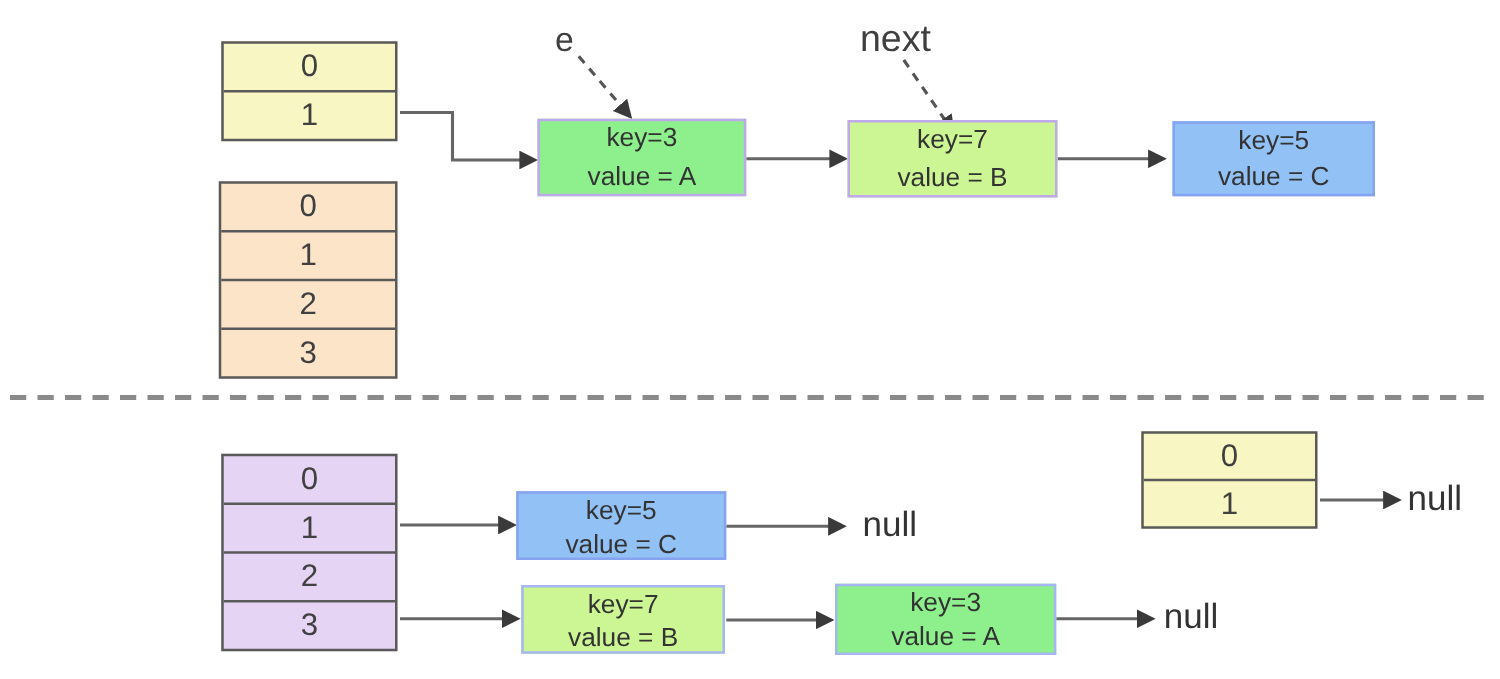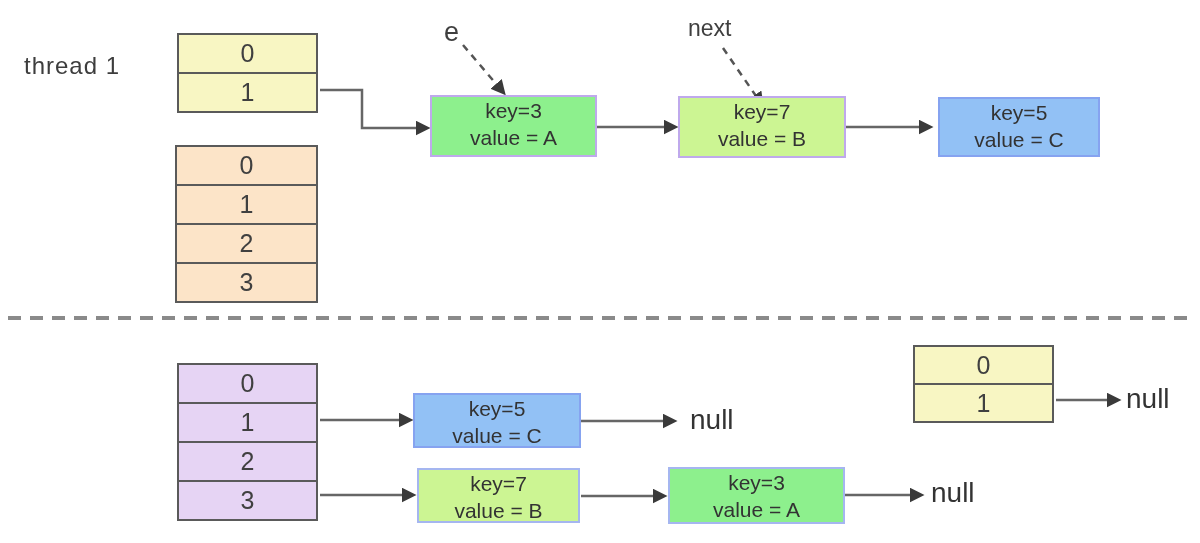--- a/index.html
+++ b/index.html
@@ -3,33 +3,33 @@
 <meta charset="utf-8">
 <style>
   html,body{margin:0;padding:0;background:#fff;}
   .stage{
     position:relative;width:1200px;height:543px;background:#ffffff;overflow:hidden;
     font-family:"Liberation Sans", sans-serif;color:#3d3d3d;
   }
   .links{position:absolute;left:0;top:0;width:1200px;height:543px;pointer-events:none;}
   .txt{position:absolute;white-space:nowrap;}
   .thread-label{font-size:24px;color:#3d3d3d;letter-spacing:1px;}
-  .ptr-label{font-size:23px;color:#3f3f3f;}
+  .ptr-label{font-size:30px;color:#3f3f3f;}
   .null-label{font-size:28px;color:#333;}
   .bucket{
     position:absolute;border:2px solid #5a5a5a;box-sizing:border-box;
   }
   .bucket .cell{
     height:37px;display:flex;align-items:center;justify-content:center;
     font-size:25px;color:#404040;border-bottom:2px solid #5a5a5a;box-sizing:content-box;
   }
   .bucket .cell:last-child{border-bottom:none;}
   .node{
     position:absolute;box-sizing:border-box;border:2px solid #b2a2ea;
-    display:flex;flex-direction:column;align-items:center;justify-content:flex-start;
+    display:flex;flex-direction:column;align-items:center;justify-content:space-between;
     font-size:21px;line-height:27px;color:#333;text-align:center;
   }
   .node.border-purple{border-color:#bfa9ec;}
   .node.border-blue{border-color:#86a3f0;}
   .node.border-peri{border-color:#a5b6f0;}
 </style>
 </head>
 <body>
 
 <div class="stage">
@@ -50,21 +50,20 @@
     <line x1="723" y1="48" x2="756" y2="96" stroke="#555" stroke-width="2.5" stroke-dasharray="7 6" marker-end="url(#ah)"></line>
 
     <line x1="320" y1="420" x2="400" y2="420" stroke="#666" stroke-width="2.5" marker-end="url(#ah)"></line>
     <line x1="581" y1="421" x2="664" y2="421" stroke="#666" stroke-width="2.5" marker-end="url(#ah)"></line>
     <line x1="320" y1="495" x2="403" y2="495" stroke="#666" stroke-width="2.5" marker-end="url(#ah)"></line>
     <line x1="581" y1="496" x2="654" y2="496" stroke="#666" stroke-width="2.5" marker-end="url(#ah)"></line>
     <line x1="845" y1="495" x2="911" y2="495" stroke="#666" stroke-width="2.5" marker-end="url(#ah)"></line>
     <line x1="1056" y1="400" x2="1108" y2="400" stroke="#666" stroke-width="2.5" marker-end="url(#ah)"></line>
   </svg>
 
-  <div class="txt thread-label" style="left:24px;top:52px;">thread 1</div>
 
   <div class="txt ptr-label" style="left:444px;top:17px;font-size:27px;">e</div>
   <div class="txt ptr-label" style="left:688px;top:15px;">next</div>
 
   <div class="bucket" style="left: 177px; top: 33px; width: 141px; background-color: rgb(248, 246, 195);">
     <div class="cell">0</div>
     <div class="cell">1</div>
   </div>
 
   <div class="bucket" style="left: 175px; top: 145px; width: 143px; background-color: rgb(252, 228, 200);">

